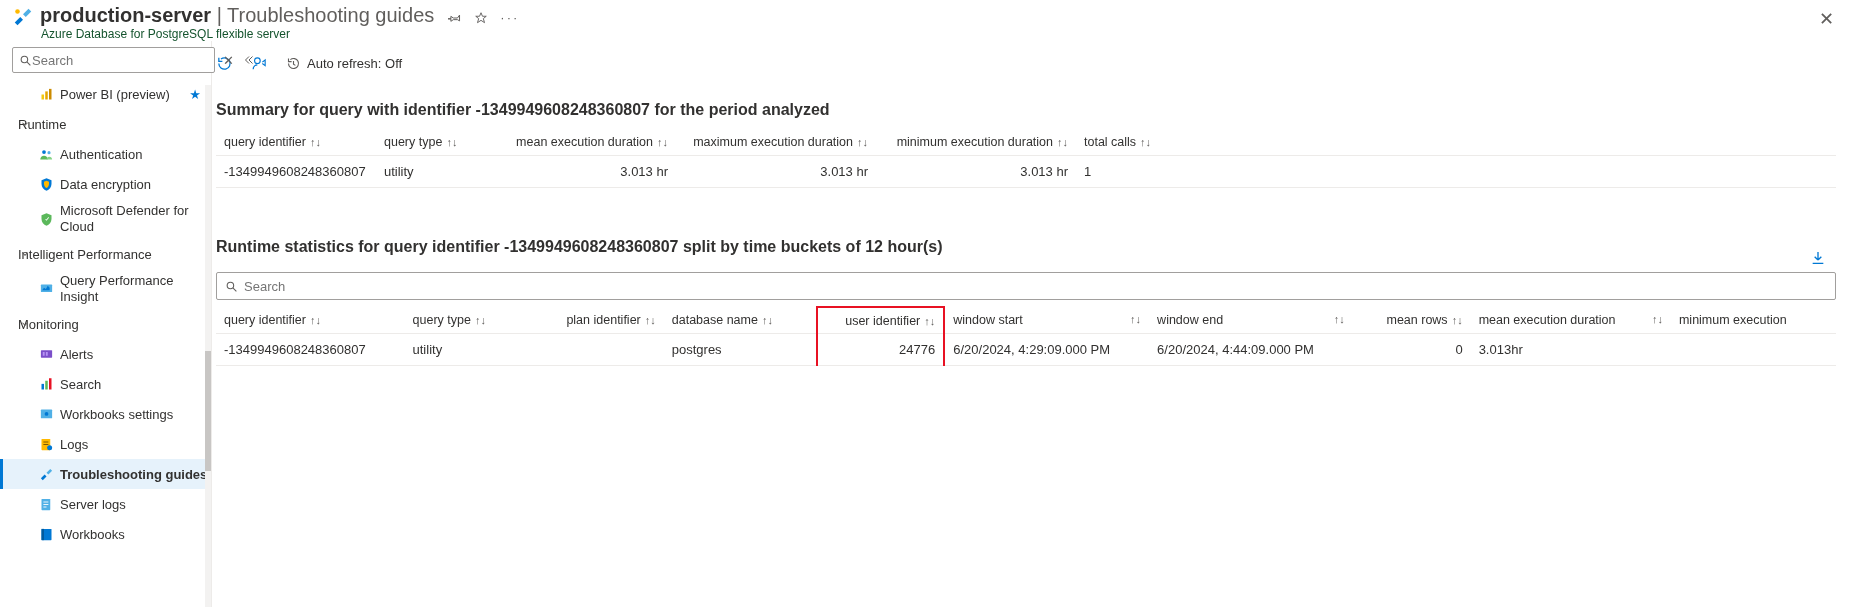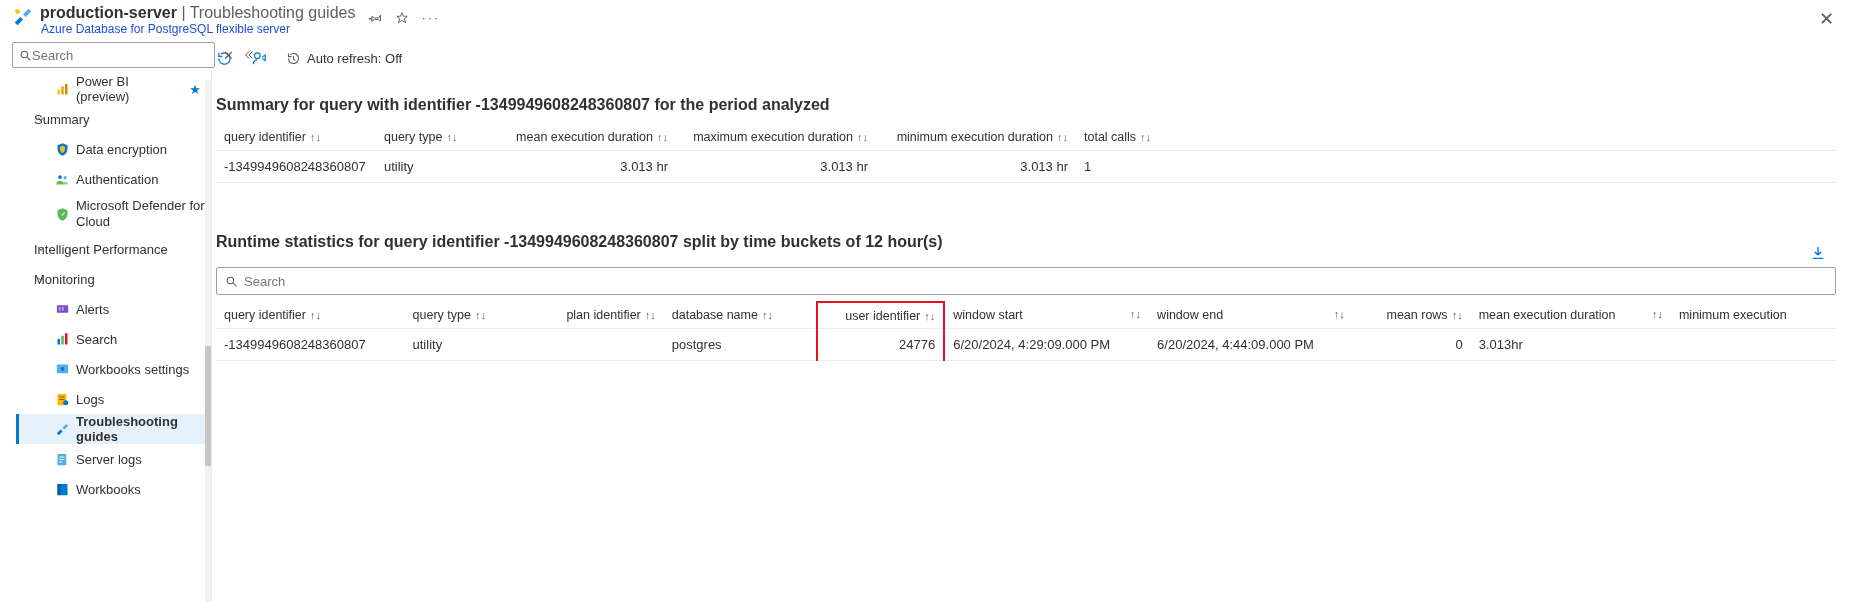--- a/index.html
+++ b/index.html
@@ -1,35 +1,35 @@
 <!DOCTYPE html>
 <html><head>
 <meta charset="utf-8">
 <style>
   * { box-sizing: border-box; margin: 0; padding: 0; font-family: "Segoe UI", Arial, sans-serif; }
   body { background: #fff; color: #323130; font-size: 13px; width: 1852px; height: 610px; overflow: hidden; }
 
   .header { display: flex; align-items: flex-start; padding: 4px 12px 0 12px; }
   .header-icon { width: 22px; height: 22px; margin-right: 6px; margin-top: 2px; color:#0078d4;}
-  .header-title { font-size: 16px; font-weight: 600; color: #323130; }
+  .header-title { font-size: 20px; font-weight: 600; color: #323130; }
   .header-title .thin { font-weight: 300; color:#605e5c; }
-  .header-sub { font-size: 12px; color: #1d4ed8; margin-left: 1px; }
+  .header-sub { font-size: 12px; color: #14532d; margin-left: 1px; }
   .header-actions { margin-left: 14px; display:flex; gap:12px; align-items:center; margin-top:6px; color:#605e5c; }
   .header-close { margin-left:auto; margin-right:6px; margin-top:4px; font-size:18px; color:#605e5c; cursor:pointer;}
 
   .layout { display:flex; height: calc(100% - 44px); }
 
   .sidebar { width: 212px; border-right: 1px solid #edebe9; display:flex; flex-direction:column; position:relative; }
   .search-row { display:flex; align-items:center; padding: 6px 8px 6px 12px; gap:8px; }
   .search-box { flex:1; display:flex; align-items:center; border:1px solid #a19f9d; border-radius:2px; height:26px; padding:0 6px; background:#fff; }
   .search-box input { border:none; outline:none; flex:1; font-size:13px; background:transparent; }
   .collapse-x { color:#605e5c; cursor:pointer; font-size:13px;}
   .collapse-chevrons { color:#605e5c; cursor:pointer; }
 
-  .nav-item { display:flex; align-items:center; height:30px; padding-left:38px; gap:16px; cursor:pointer; position:relative;margin-left:16px; }
+  .nav-item { display:flex; align-items:center; height:30px; padding-left:38px; gap:16px; cursor:pointer; position:relative; }
   .nav-item .ico { width:16px; height:16px; flex:0 0 16px; display:flex; align-items:center; justify-content:center; position:absolute; left:38px; }
   .nav-item .lbl { margin-left:22px; }
   .nav-item.head { padding-left:18px; font-weight:400; }
   .nav-item.head .chev { position:absolute; left:20px; }
   .nav-item.selected { background:#e6f2fb; }
   .nav-item.selected::before { content:""; position:absolute; left:0; top:0; bottom:0; width:3px; background:#0078d4; }
   .nav-item .star { margin-left:auto; margin-right:10px; color:#0078d4; font-size:13px;}
   .sidebar-scroll { position:absolute; right:0; top:44px; bottom:0; width:6px; background:#f3f2f1; }
   .sidebar-thumb { position:absolute; right:0; top:310px; width:6px; height:120px; background:#c8c6c4; }
 
@@ -126,59 +126,68 @@
       <span class="lbl">Power BI (preview)</span>
       <span class="star">★</span>
     </div>
 
     <div class="nav-item head">
       <span class="chev">
         <svg width="10" height="10" viewBox="0 0 24 24">
             <path fill="none" stroke="#605e5c" stroke-width="2.5" d="M6 9l6 6 6-6"></path>
           </svg>
       </span>
-      <span>Summary</span>
-    </div>
-    <div class="nav-item">
-      <span class="ico">
-        <svg width="15" height="15" viewBox="0 0 24 24">
-            <path fill="#0078d4" d="M12 2l8 3v6c0 5-3.5 9-8 11-4.5-2-8-6-8-11V5z"></path>
-            <path fill="#ffb900" d="M12 6l4 1.5V11c0 3-2 5.5-4 6.5-2-1-4-3.5-4-6.5V7.5z"></path>
-          </svg>
-      </span>
-      <span class="lbl">Data encryption</span>
+      <span>Runtime</span>
     </div>
     <div class="nav-item">
       <span class="ico">
         <svg width="15" height="15" viewBox="0 0 24 24">
             <circle cx="8" cy="8" r="3" fill="#0078d4"></circle>
             <circle cx="16" cy="9" r="2.5" fill="#50b0e6"></circle>
             <path fill="#5bb85b" d="M2 20c0-3.3 2.7-6 6-6s6 2.7 6 6z"></path>
             <path fill="#86d486" d="M12 20c0-2.5 2-4.5 4.5-4.5S21 17.5 21 20z"></path>
           </svg>
       </span>
       <span class="lbl">Authentication</span>
     </div>
+    <div class="nav-item">
+      <span class="ico">
+        <svg width="15" height="15" viewBox="0 0 24 24">
+            <path fill="#0078d4" d="M12 2l8 3v6c0 5-3.5 9-8 11-4.5-2-8-6-8-11V5z"></path>
+            <path fill="#ffb900" d="M12 6l4 1.5V11c0 3-2 5.5-4 6.5-2-1-4-3.5-4-6.5V7.5z"></path>
+          </svg>
+      </span>
+      <span class="lbl">Data encryption</span>
+    </div>
     <div class="nav-item" style="height:40px;">
       <span class="ico">
         <svg width="15" height="15" viewBox="0 0 24 24">
             <path fill="#5bb85b" d="M12 2l8 3v6c0 5-3.5 9-8 11-4.5-2-8-6-8-11V5z"></path>
             <path fill="#fff" d="M10 12l2 2 4-5-1-1-3 4-1-1z"></path>
           </svg>
       </span>
       <span class="lbl" style="line-height:1.2;">Microsoft Defender for Cloud</span>
     </div>
 
     <div class="nav-item head">
       <span class="chev">
         <svg width="10" height="10" viewBox="0 0 24 24">
             <path fill="none" stroke="#605e5c" stroke-width="2.5" d="M6 9l6 6 6-6"></path>
           </svg>
       </span>
       <span>Intelligent Performance</span>
+    </div>
+    <div class="nav-item" style="height:40px;">
+      <span class="ico">
+        <svg width="15" height="15" viewBox="0 0 24 24">
+            <rect x="3" y="4" width="18" height="12" rx="1" fill="#50b0e6"></rect>
+            <path fill="#0078d4" d="M5 13l3-4 3 2 3-5 3 3v4H5z"></path>
+          </svg>
+      </span>
+      <span class="lbl" style="line-height:1.2;">Query Performance Insight</span>
     </div>
 
     <div class="nav-item head">
       <span class="chev">
         <svg width="10" height="10" viewBox="0 0 24 24">
             <path fill="none" stroke="#605e5c" stroke-width="2.5" d="M6 9l6 6 6-6"></path>
           </svg>
       </span>
       <span>Monitoring</span>
     </div>

